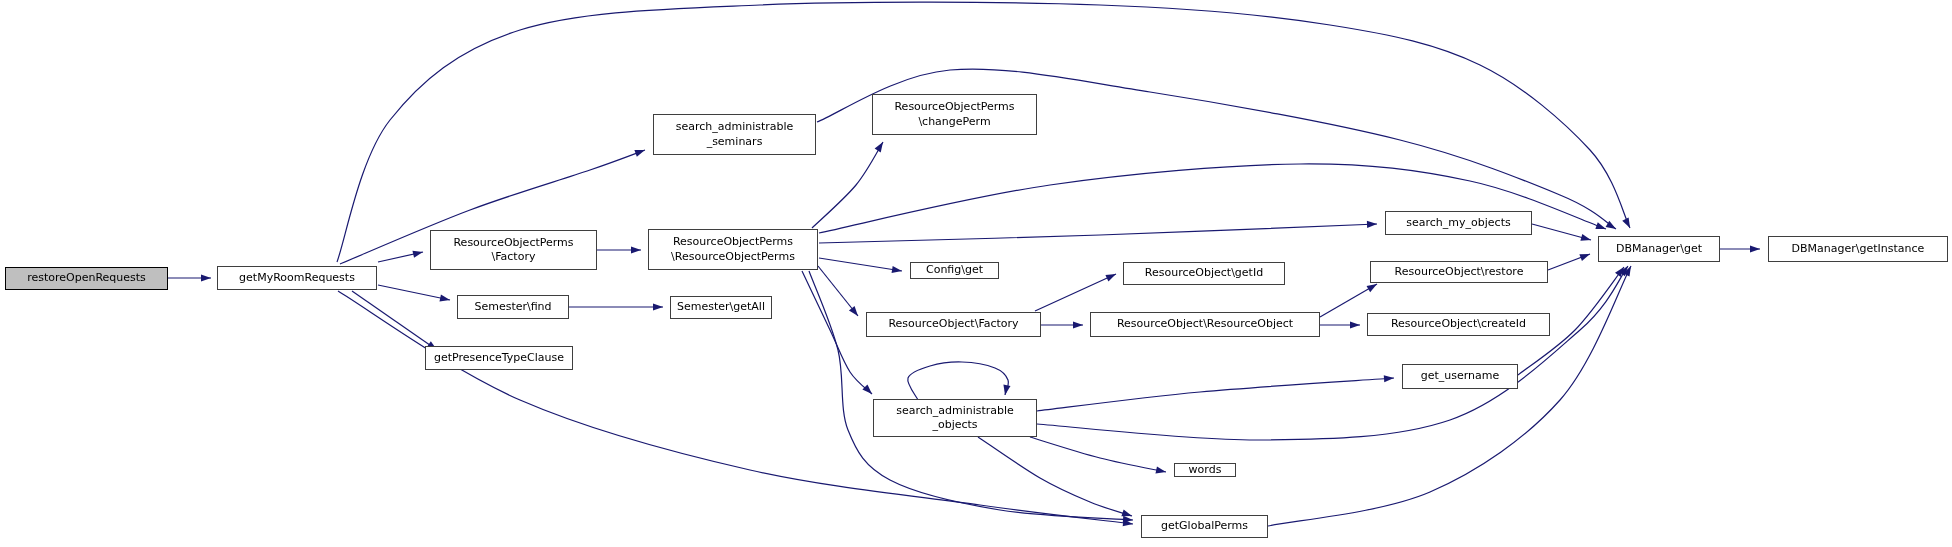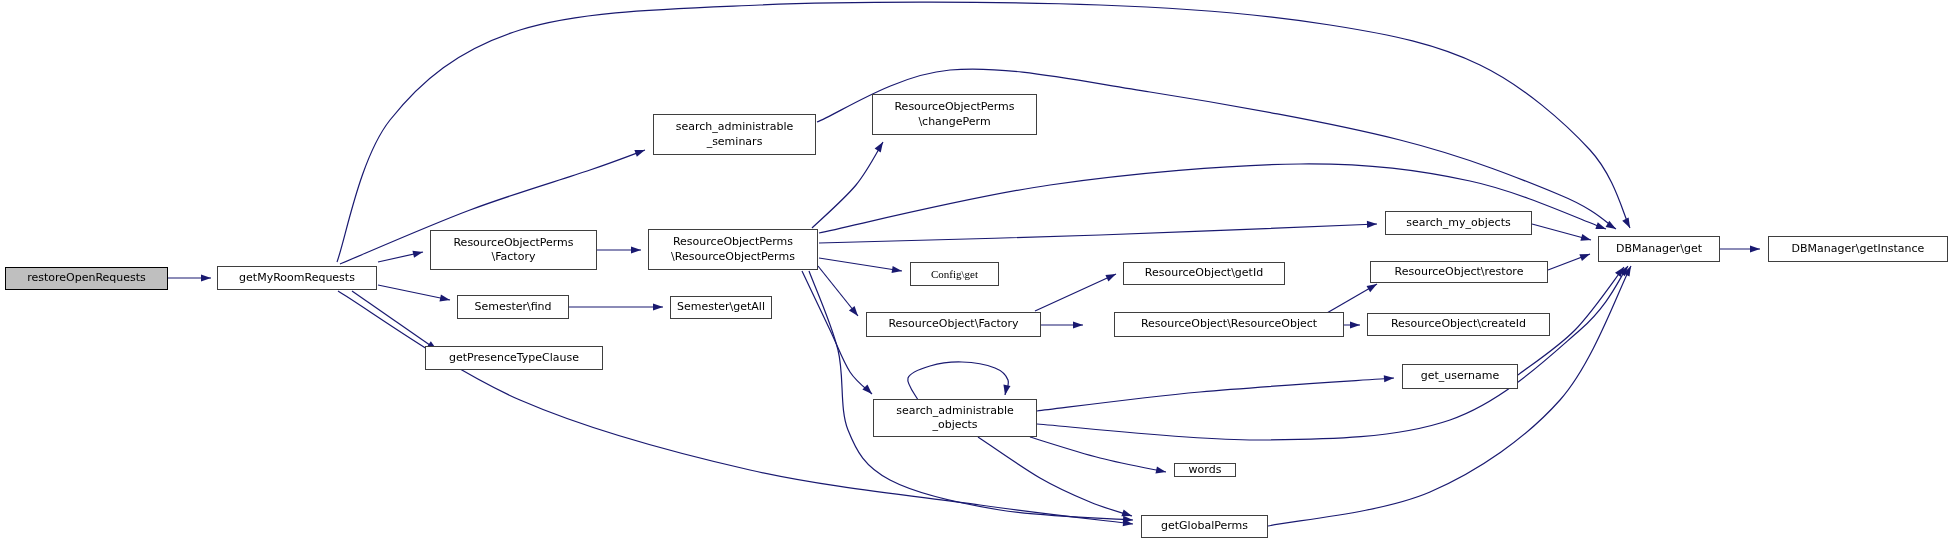--- a/index.html
+++ b/index.html
@@ -112,26 +112,26 @@
       <div class="node highlight" style="left: 5px; top: 267px; width: 163px; height: 23px;">restoreOpenRequests</div>
       <div class="node" style="left: 217px; top: 266px; width: 160px; height: 24px;">getMyRoomRequests</div>
       <div class="node" style="left: 653px; top: 114px; width: 163px; height: 41px;">search_administrable
 _seminars</div>
       <div class="node" style="left: 872px; top: 94px; width: 165px; height: 41px;">ResourceObjectPerms
 \changePerm</div>
       <div class="node" style="left: 430px; top: 230px; width: 167px; height: 40px;">ResourceObjectPerms
 \Factory</div>
       <div class="node" style="left: 648px; top: 229px; width: 170px; height: 41px;">ResourceObjectPerms
 \ResourceObjectPerms</div>
-      <div class="node" style="left: 910px; top: 262px; width: 89px; height: 24px; font-family: Liberation Serif, serif;">Config\get</div>
+      <div class="node" style="left: 910px; top: 262px; width: 89px; height: 17px;">Config\get</div>
       <div class="node" style="left: 457px; top: 295px; width: 112px; height: 24px;">Semester\find</div>
       <div class="node" style="left: 670px; top: 296px; width: 102px; height: 23px;">Semester\getAll</div>
-      <div class="node" style="left: 425px; top: 346px; width: 178px; height: 24px;">getPresenceTypeClause</div>
+      <div class="node" style="left: 425px; top: 346px; width: 148px; height: 24px;">getPresenceTypeClause</div>
       <div class="node" style="left: 866px; top: 312px; width: 175px; height: 25px;">ResourceObject\Factory</div>
-      <div class="node" style="left: 1090px; top: 312px; width: 230px; height: 25px; margin-left: 24px;">ResourceObject\ResourceObject</div>
+      <div class="node" style="left: 1090px; top: 312px; width: 230px; height: 25px;">ResourceObject\ResourceObject</div>
       <div class="node" style="left: 1123px; top: 262px; width: 162px; height: 23px;">ResourceObject\getId</div>
       <div class="node" style="left: 1370px; top: 261px; width: 178px; height: 22px;">ResourceObject\restore</div>
       <div class="node" style="left: 1367px; top: 313px; width: 183px; height: 23px;">ResourceObject\createId</div>
       <div class="node" style="left: 1385px; top: 211px; width: 147px; height: 24px;">search_my_objects</div>
       <div class="node" style="left: 873px; top: 399px; width: 164px; height: 38px;">search_administrable
 _objects</div>
       <div class="node" style="left: 1402px; top: 364px; width: 116px; height: 25px;">get_username</div>
       <div class="node" style="left: 1174px; top: 463px; width: 62px; height: 14px;">words</div>
       <div class="node" style="left: 1141px; top: 515px; width: 127px; height: 23px;">getGlobalPerms</div>
       <div class="node" style="left: 1598px; top: 236px; width: 122px; height: 26px;">DBManager\get</div>

